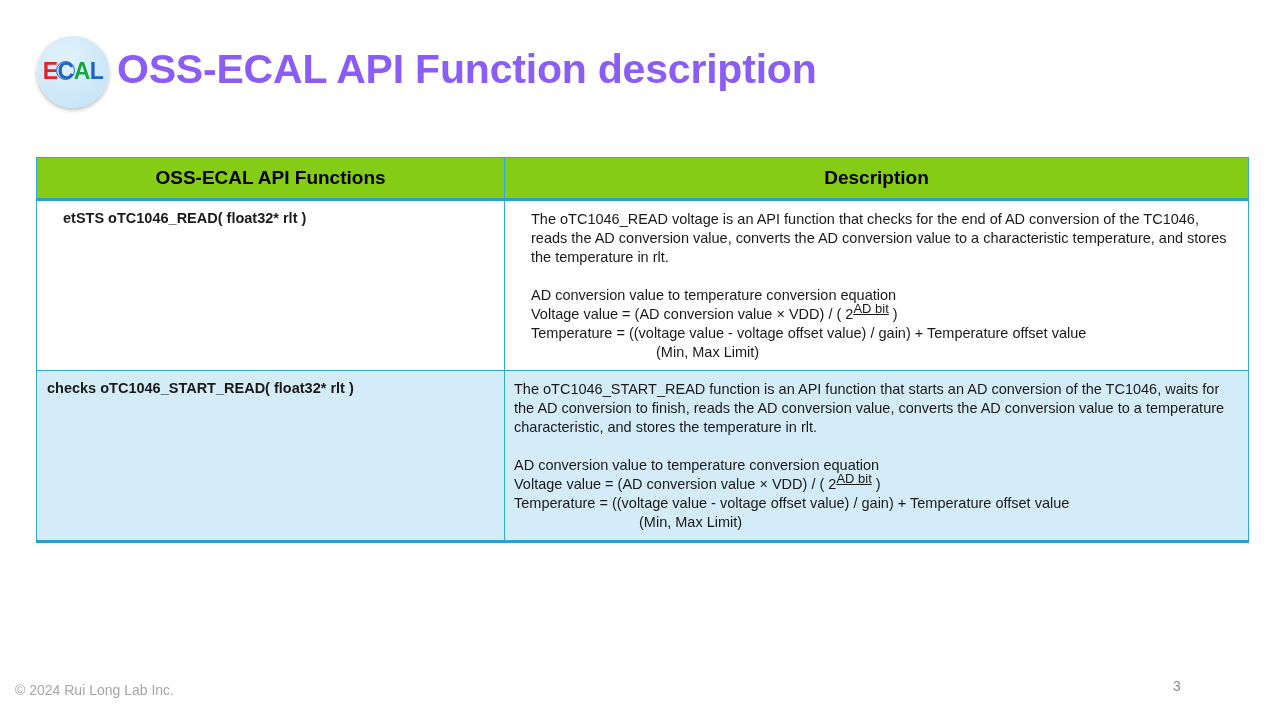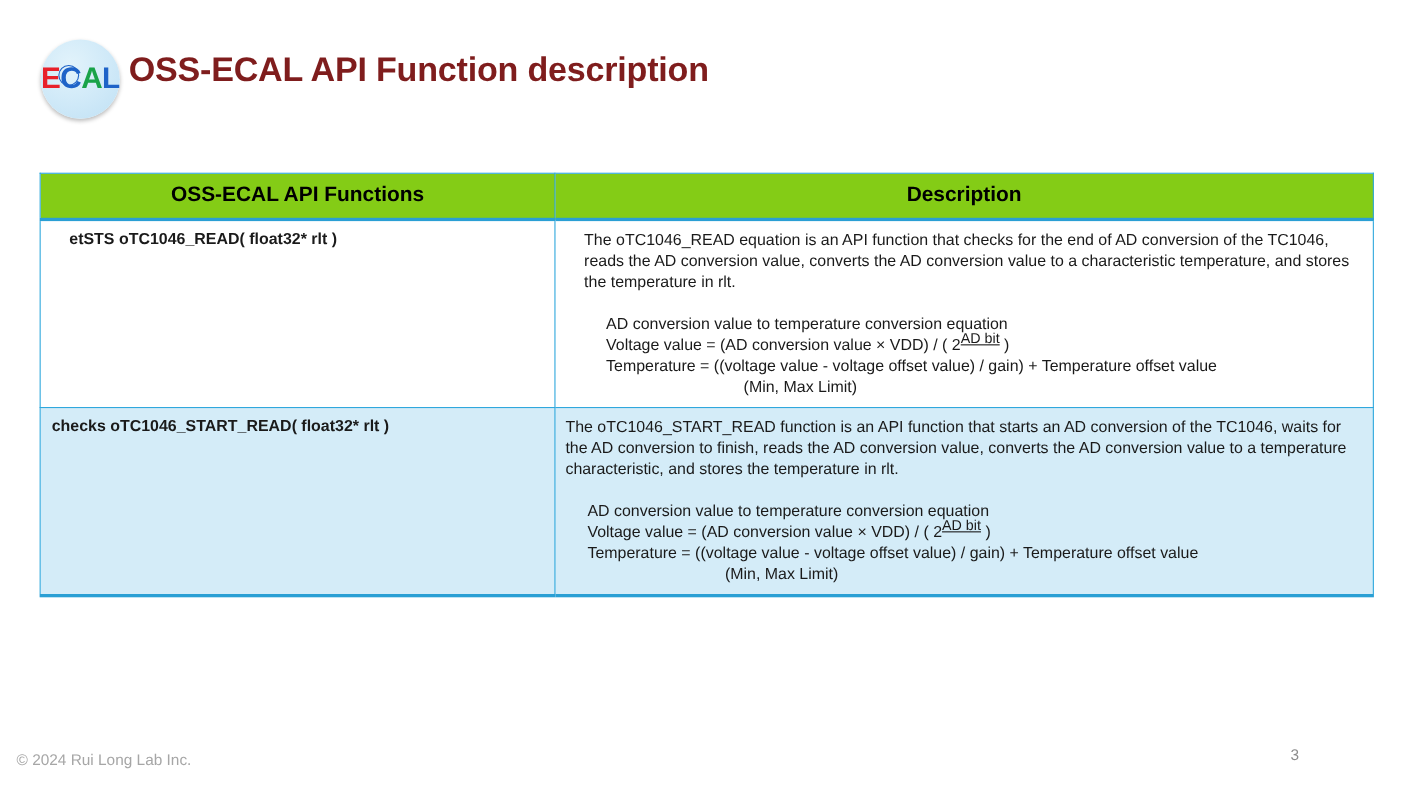--- a/index.html
+++ b/index.html
@@ -14,35 +14,35 @@
 
   .logo{
     position:absolute;left:37px;top:36px;width:72px;height:72px;
     border-radius:50%;
     background:radial-gradient(circle at 38% 32%, #e2f3fb 0%, #cfe9f8 55%, #bfe0f4 100%);
     box-shadow:0 2px 4px rgba(0,0,0,.28);
     display:flex;align-items:center;justify-content:center;
   }
   .logo-text{
     font-family:"Liberation Sans", sans-serif;
-    font-weight:bold;font-size:27px;letter-spacing:-0.5px;
+    font-weight:bold;font-size:23px;letter-spacing:-0.5px;
     line-height:1;white-space:nowrap;position:relative;top:-1px;
   }
   .logo-text .l-e{color:#e8202a;}
   .logo-text .l-c{color:#1e63c8;position:relative;display:inline-block;}
   .logo-text .l-c::after{
     content:"";position:absolute;left:-2px;top:1px;width:17px;height:17px;
     border:1.6px solid #1e63c8;border-radius:50%;
   }
   .logo-text .l-a{color:#19a349;}
   .logo-text .l-l{color:#1e63c8;}
 
   .slide-title{
     position:absolute;left:117px;top:46px;
-    font-size:31px;font-weight:bold;color:#7f1d1d;
+    font-size:41px;font-weight:bold;color:#8b5cf6;
     letter-spacing:-0.2px;white-space:nowrap;
   }
 
   
   .api-table{
     position:absolute;left:36px;top:157px;width:1212px;
     border-collapse:collapse;table-layout:fixed;
   }
   .api-table col.c-fn{width:468px;}
   .api-table col.c-desc{width:744px;}
@@ -68,21 +68,21 @@
     border-bottom:1.5px solid #2fa8dd;
     font-size:14.5px;color:#1a1a1a;
   }
   tr.shade td{background:#d4ecf8;}
   tr.plain td{background:#ffffff;padding-left:26px;}
   tr.last td{border-bottom:3px solid #2a9fd4;}
 
   td.fn-cell{padding:9px 0 6px 10px;font-weight:bold;font-size:15px;color:#000;}
   td.desc-cell{padding:9px 10px 8px 9px;}
 
-  .desc-line{line-height:19px;white-space:pre-wrap;margin-left:20px;}
+  .desc-line{line-height:19px;white-space:pre-wrap;}
   .desc-para{line-height:19px;margin:0;}
   .blank-line{height:19px;}
   .indent-line{padding-left:125px;}
   sup.adbit{font-size:13px;vertical-align:super;line-height:0;text-decoration:underline;}
 
   
   .footer-copy{
     position:absolute;left:15px;top:682px;width:1280px;text-align:left;
     font-size:14px;color:#a6a6a6;
   }
@@ -115,21 +115,21 @@
       <th>Description</th>
     </tr>
   </thead>
 
   <tbody>
 
 
     <tr class="body-row plain">
       <td class="fn-cell">etSTS oTC1046_READ( float32* rlt )</td>
       <td class="desc-cell">
-        <div class="desc-para">The oTC1046_READ equation is an API function that checks for the end of AD conversion of the TC1046, reads the AD conversion value, converts the AD conversion value to a characteristic temperature, and stores the temperature in rlt.</div>
+        <div class="desc-para">The oTC1046_READ voltage is an API function that checks for the end of AD conversion of the TC1046, reads the AD conversion value, converts the AD conversion value to a characteristic temperature, and stores the temperature in rlt.</div>
         <div class="blank-line"></div>
         <div class="desc-line">AD conversion value to temperature conversion equation</div>
         <div class="desc-line"><span>Voltage value = (AD conversion value × VDD) / ( 2</span><sup class="adbit">AD bit</sup><span> )</span></div>
         <div class="desc-line">Temperature = ((voltage value - voltage offset value) / gain) + Temperature offset value</div>
         <div class="desc-line indent-line">(Min, Max Limit)</div>
       </td>
     </tr>
 
     <tr class="body-row shade last">
       <td class="fn-cell">checks oTC1046_START_READ( float32* rlt )</td>

